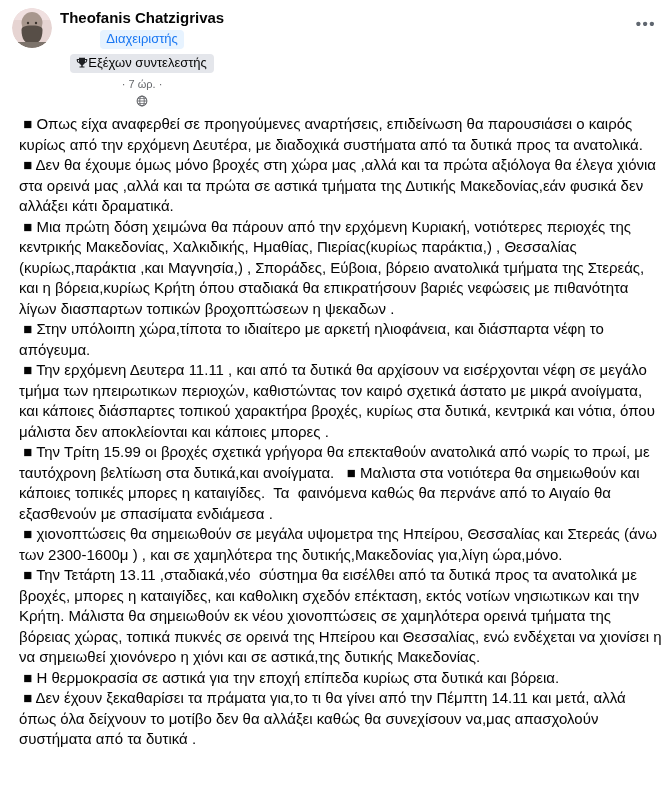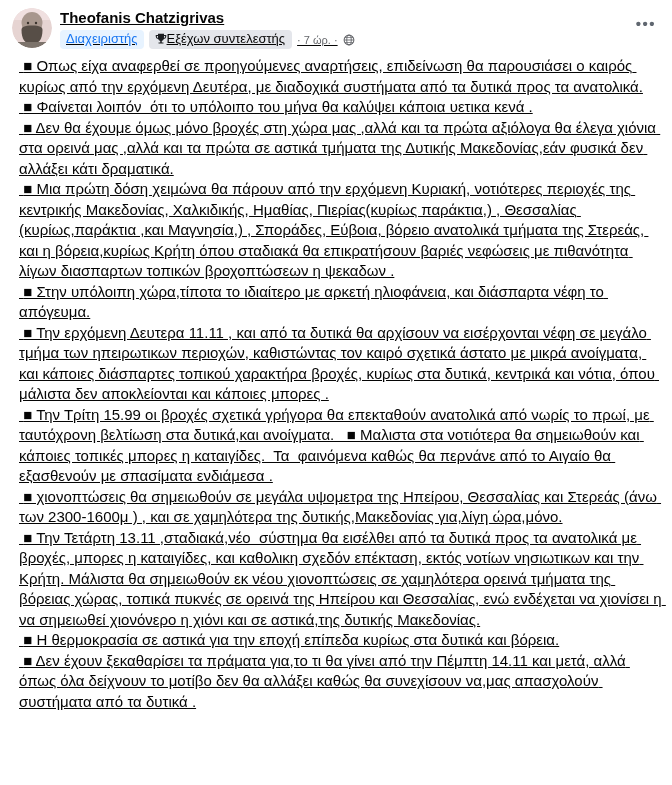--- a/index.html
+++ b/index.html
@@ -11,21 +11,20 @@
     width: 672px;
     font-family: "Liberation Sans", "DejaVu Sans", sans-serif;
     color: #050505;
   }
   .post {
     position: relative;
     width: 672px;
     background: #ffffff;
     padding: 6px 0 6px 0;
     box-sizing: border-box;
-    text-decoration: underline;
   }
   .post-header {
     display: flex;
     align-items: flex-start;
     padding: 2px 40px 0 12px;
   }
   .avatar {
     width: 40px;
     height: 40px;
     border-radius: 50%;
@@ -44,20 +43,21 @@
     line-height: 19px;
     color: #050505;
     cursor: pointer;
   }
   .meta-row {
     display: flex;
     align-items: center;
     gap: 5px;
     margin-top: 3px;
     white-space: nowrap;
+    flex-direction: column;
   }
   .badge-admin {
     background: #E7F3FF;
     color: #1876F2;
     font-size: 13px;
     line-height: 16px;
     padding: 1px 6px 2px 6px;
     border-radius: 4px;
   }
   .badge-contrib {
@@ -148,21 +148,20 @@
           </svg>
         </span>
       </div>
     </div>
 
     <div class="menu-dots">•••</div>
   </div>
 
   <div class="post-body">
       <p> ■ Οπως είχα αναφερθεί σε προηγούμενες αναρτήσεις, επιδείνωση θα παρουσιάσει ο καιρός κυρίως από την ερχόμενη Δευτέρα, με διαδοχικά συστήματα από τα δυτικά προς τα ανατολικά.</p>
-      <p> ■ Φαίνεται λοιπόν  ότι το υπόλοιπο του μήνα θα καλύψει κάποια υετικα κενά .</p>
       <p> ■ Δεν θα έχουμε όμως μόνο βροχές στη χώρα μας ,αλλά και τα πρώτα αξιόλογα θα έλεγα χιόνια στα ορεινά μας ,αλλά και τα πρώτα σε αστικά τμήματα της Δυτικής Μακεδονίας,εάν φυσικά δεν αλλάξει κάτι δραματικά.</p>
       <p> ■ Μια πρώτη δόση χειμώνα θα πάρουν από την ερχόμενη Κυριακή, νοτιότερες περιοχές της κεντρικής Μακεδονίας, Χαλκιδικής, Ημαθίας, Πιερίας(κυρίως παράκτια,) , Θεσσαλίας (κυρίως,παράκτια ,και Μαγνησία,) , Σποράδες, Εύβοια, βόρειο ανατολικά τμήματα της Στερεάς, και η βόρεια,κυρίως Κρήτη όπου σταδιακά θα επικρατήσουν βαριές νεφώσεις με πιθανότητα λίγων διασπαρτων τοπικών βροχοπτώσεων η ψεκαδων .</p>
       <p> ■ Στην υπόλοιπη χώρα,τίποτα το ιδιαίτερο με αρκετή ηλιοφάνεια, και διάσπαρτα νέφη το απόγευμα.</p>
       <p> ■ Την ερχόμενη Δευτερα 11.11 , και από τα δυτικά θα αρχίσουν να εισέρχονται νέφη σε μεγάλο τμήμα των ηπειρωτικων περιοχών, καθιστώντας τον καιρό σχετικά άστατο με μικρά ανοίγματα, και κάποιες διάσπαρτες τοπικού χαρακτήρα βροχές, κυρίως στα δυτικά, κεντρικά και νότια, όπου μάλιστα δεν αποκλείονται και κάποιες μπορες .</p>
       <p> ■ Την Τρίτη 15.99 οι βροχές σχετικά γρήγορα θα επεκταθούν ανατολικά από νωρίς το πρωί, με ταυτόχρονη βελτίωση στα δυτικά,και ανοίγματα.   ■ Μαλιστα στα νοτιότερα θα σημειωθούν και κάποιες τοπικές μπορες η καταιγίδες.  Τα  φαινόμενα καθώς θα περνάνε από το Αιγαίο θα εξασθενούν με σπασίματα ενδιάμεσα .</p>
       <p> ■ χιονοπτώσεις θα σημειωθούν σε μεγάλα υψομετρα της Ηπείρου, Θεσσαλίας και Στερεάς (άνω των 2300-1600μ ) , και σε χαμηλότερα της δυτικής,Μακεδονίας για,λίγη ώρα,μόνο.</p>
       <p> ■ Την Τετάρτη 13.11 ,σταδιακά,νέο  σύστημα θα εισέλθει από τα δυτικά προς τα ανατολικά με βροχές, μπορες η καταιγίδες, και καθολικη σχεδόν επέκταση, εκτός νοτίων νησιωτικων και την Κρήτη. Μάλιστα θα σημειωθούν εκ νέου χιονοπτώσεις σε χαμηλότερα ορεινά τμήματα της βόρειας χώρας, τοπικά πυκνές σε ορεινά της Ηπείρου και Θεσσαλίας, ενώ ενδέχεται να χιονίσει η να σημειωθεί χιονόνερο η χιόνι και σε αστικά,της δυτικής Μακεδονίας.</p>
       <p> ■ Η θερμοκρασία σε αστικά για την εποχή επίπεδα κυρίως στα δυτικά και βόρεια.</p>
       <p> ■ Δεν έχουν ξεκαθαρίσει τα πράματα για,το τι θα γίνει από την Πέμπτη 14.11 και μετά, αλλά όπως όλα δείχνουν το μοτίβο δεν θα αλλάξει καθώς θα συνεχίσουν να,μας απασχολούν συστήματα από τα δυτικά .</p>
     </div>

